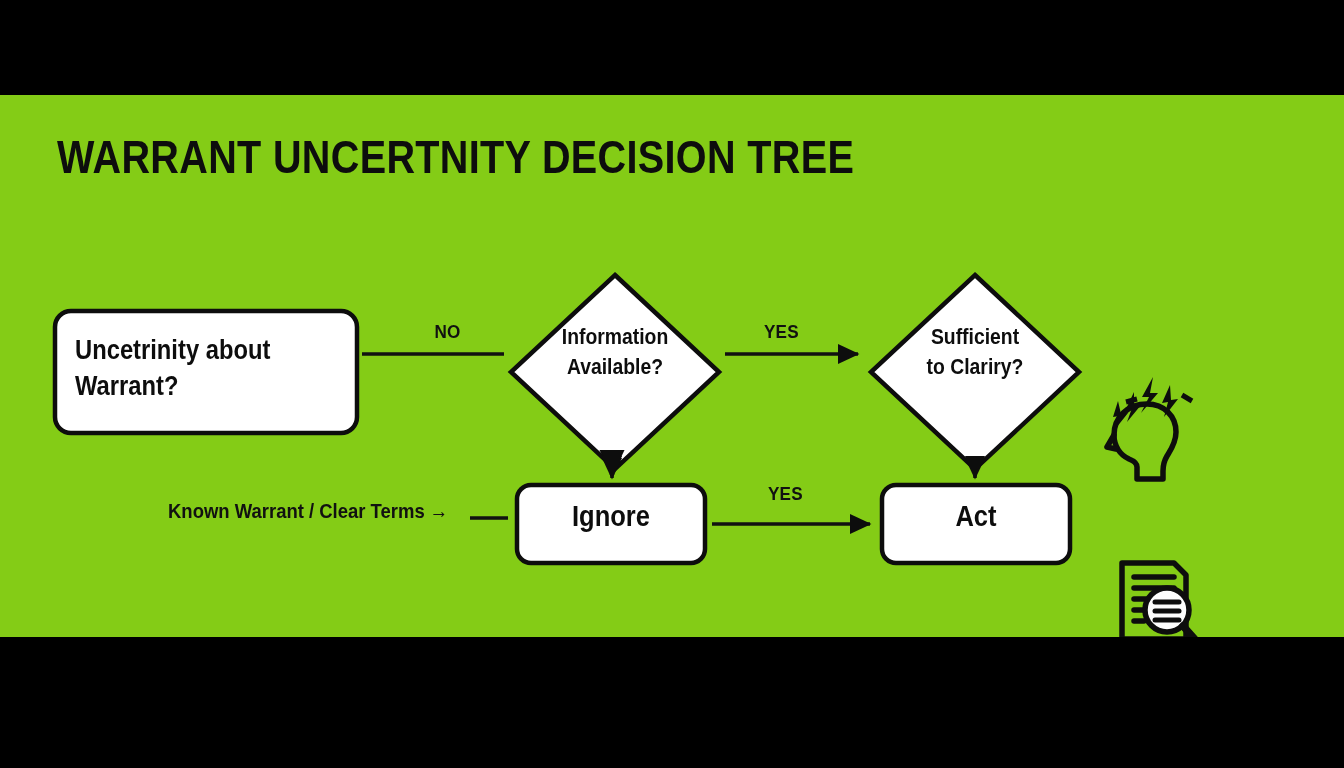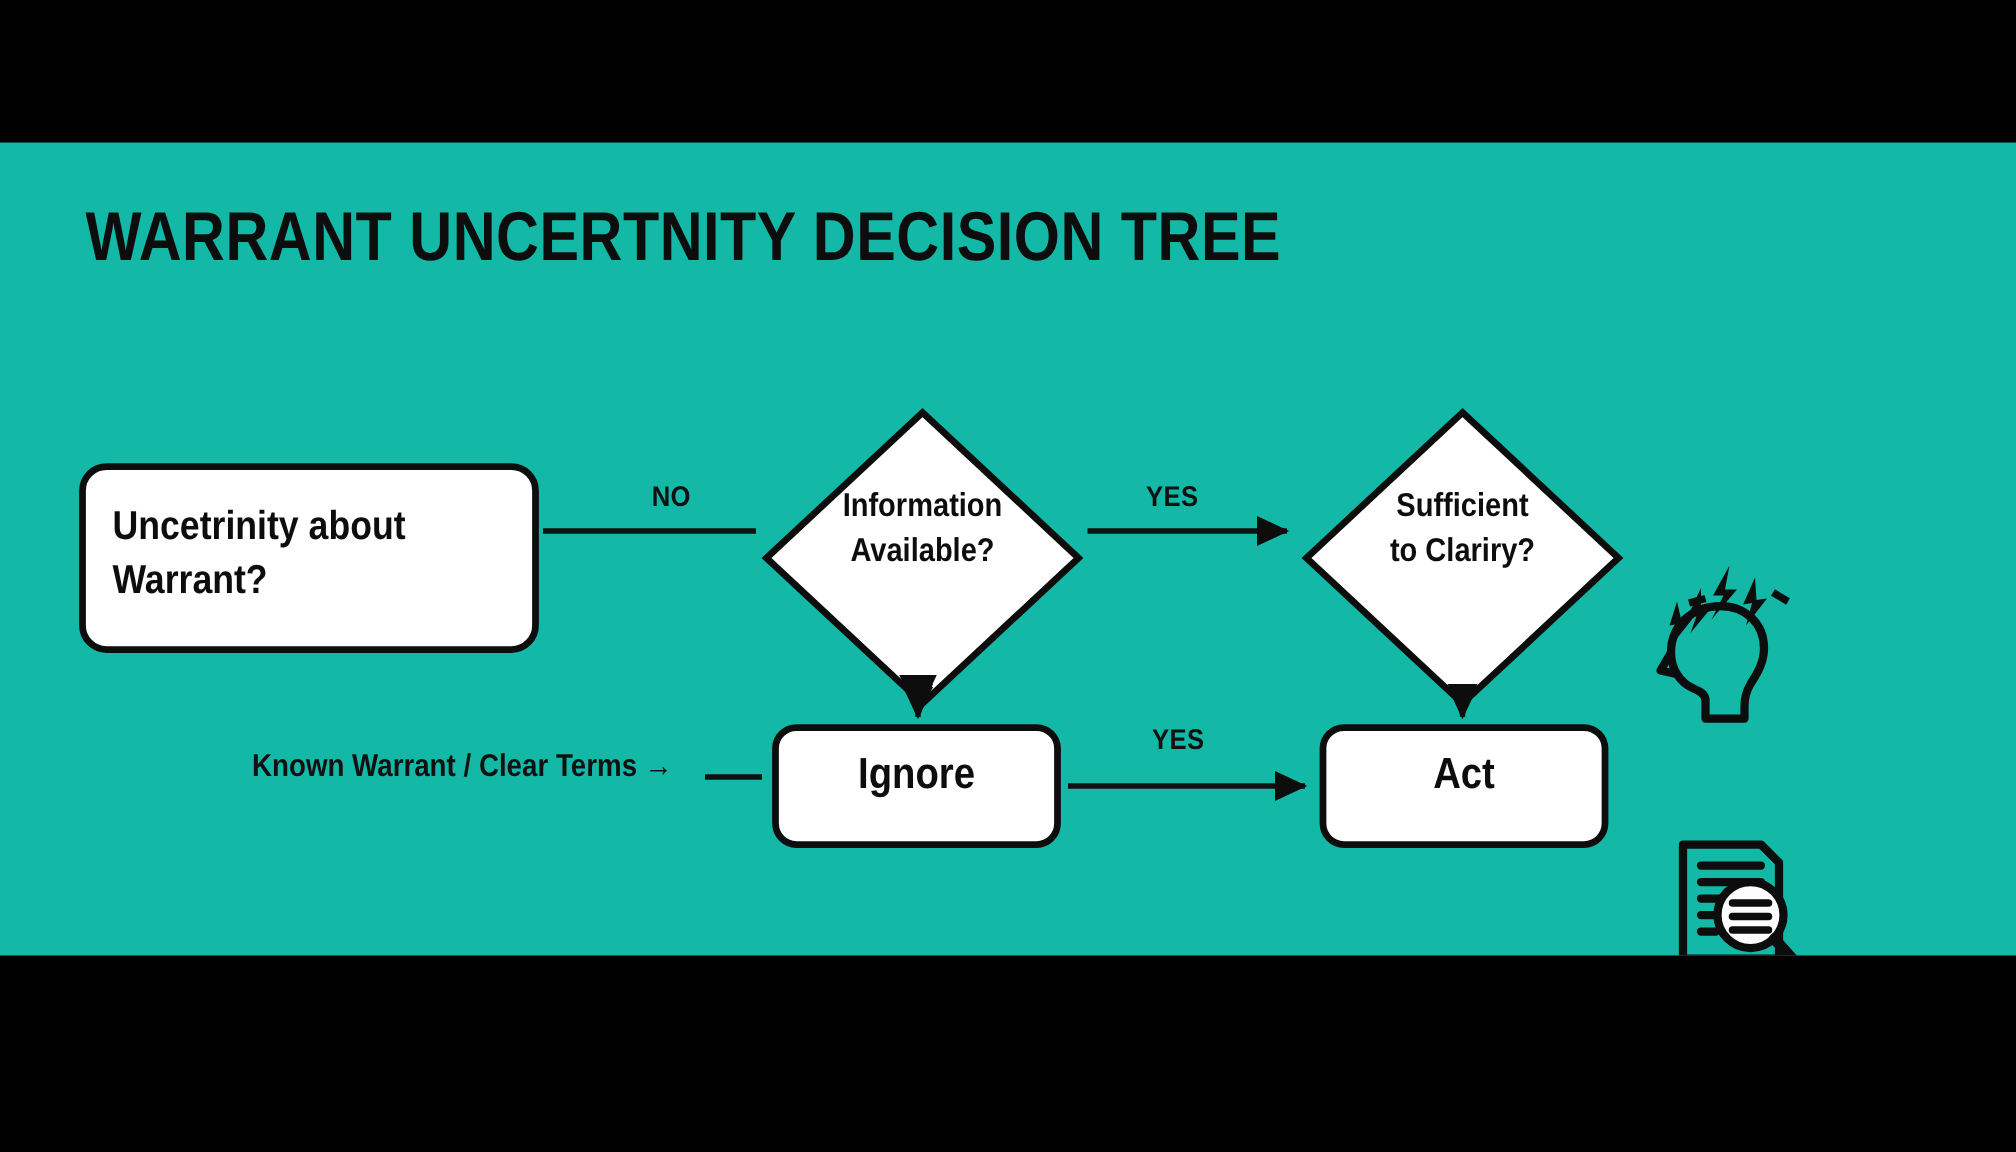--- a/index.html
+++ b/index.html
@@ -27,21 +27,21 @@
   }
   #letterbox-top { top: 0; height: 95px; }
   #letterbox-bottom { top: 672px; height: 96px; }
 
   #canvas {
     position: absolute;
     left: 0;
     top: 95px;
     width: 1344px;
     height: 542px;
-    background: #14b8a6;
+    background: #84cc16;
     overflow: hidden;
   }
 
   #page-title {
     position: absolute;
     left: 57px;
     top: 37px;
     font-size: 46px;
     line-height: 50px;
     font-weight: 700;

